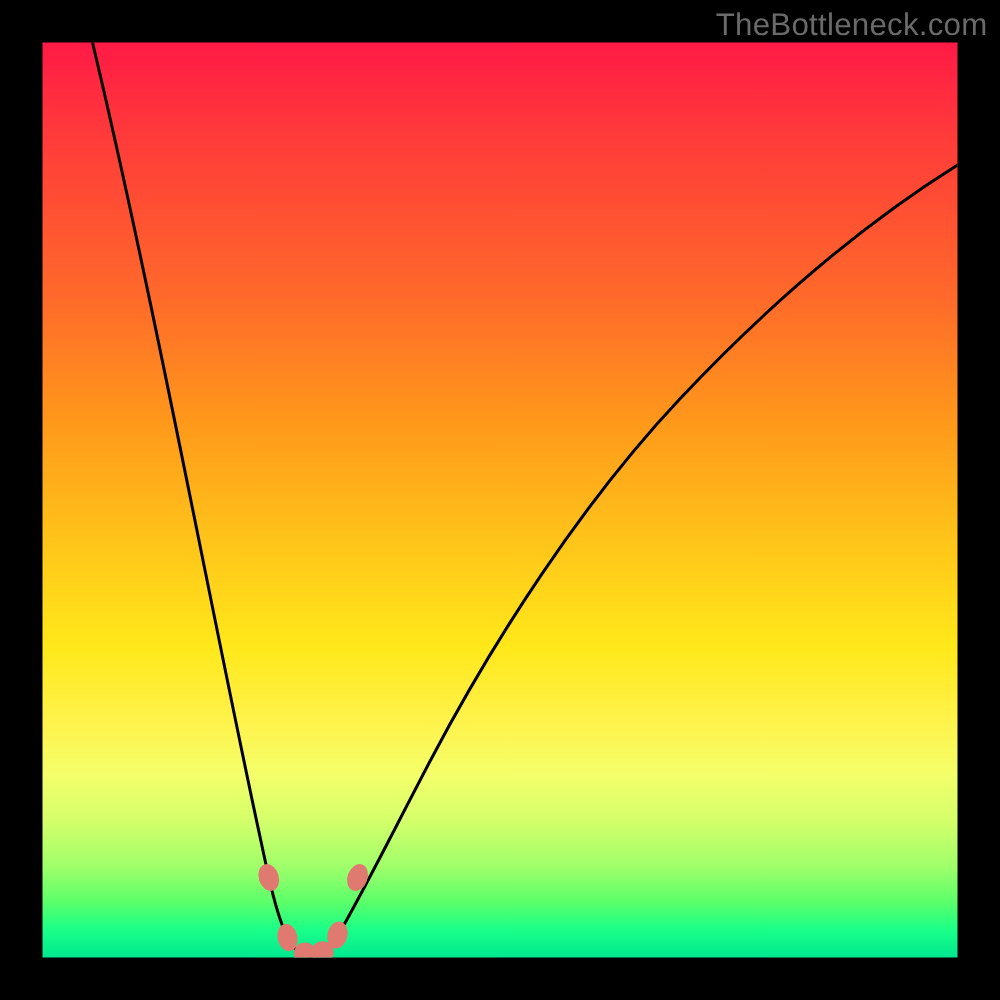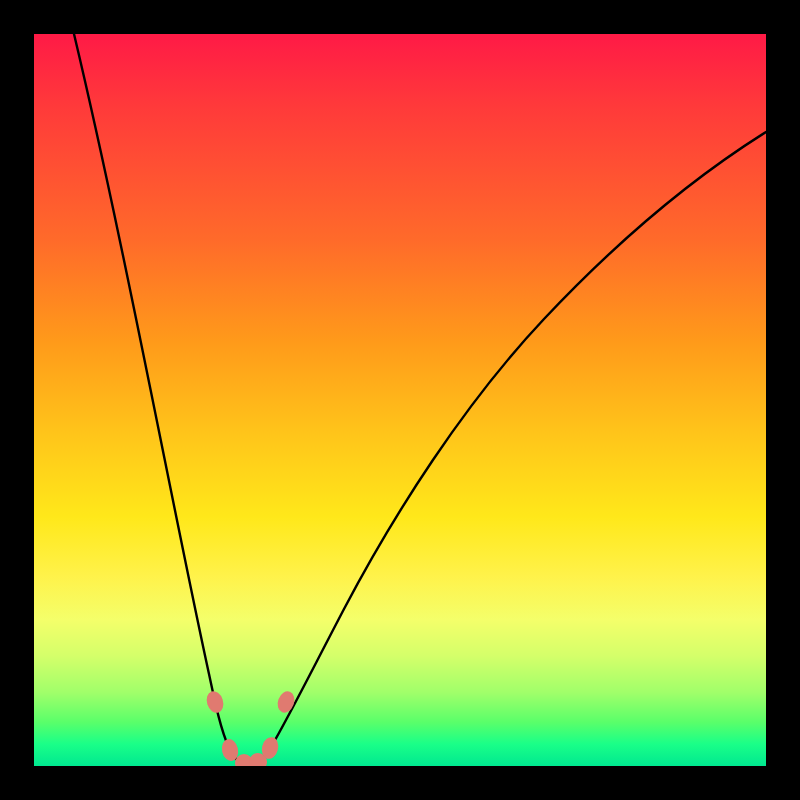--- a/index.html
+++ b/index.html
@@ -59,20 +59,21 @@
     top: 0;
     width: 732px;
     height: 732px;
   }
 </style>
 </head>
 <body>
 
 <div class="frame">
 
+  <div class="watermark">TheBottleneck.com</div>
 
   <div class="plot">
 
     <svg class="curve" viewBox="0 0 732 732" preserveAspectRatio="none">
 
       <path d="M 40 0
                C 90 210, 140 480, 175 640
                C 182 673, 187 696, 195 714
                C 200 725, 207 731, 215 731
                C 223 731, 230 725, 237 713

